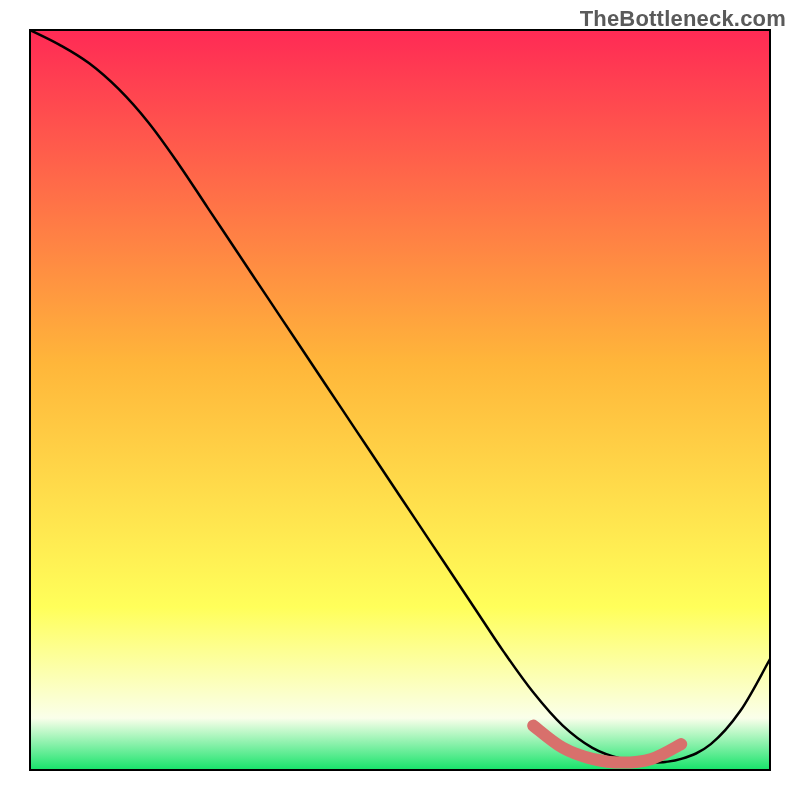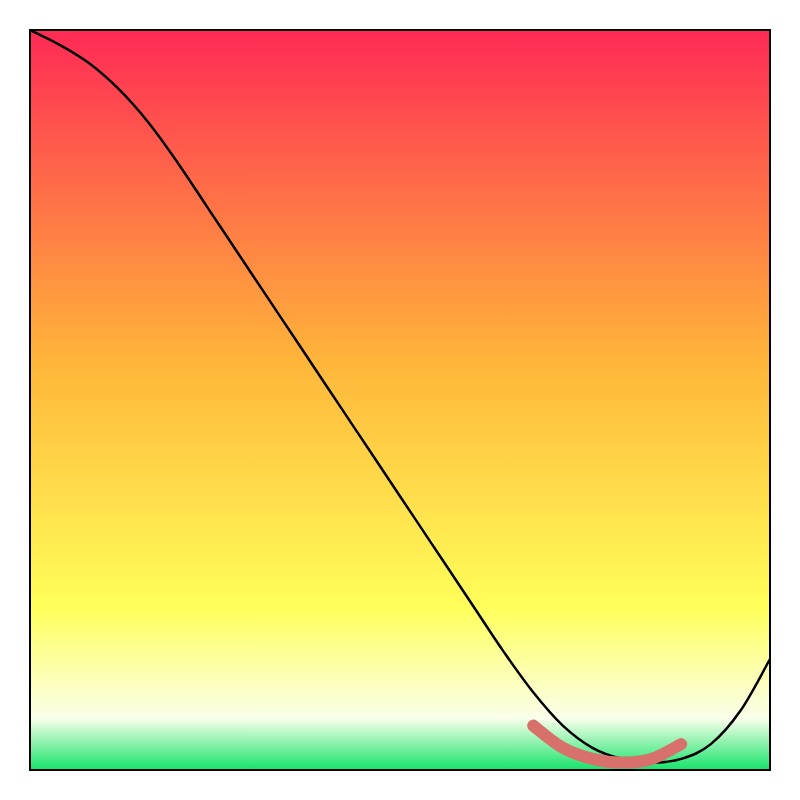--- a/index.html
+++ b/index.html
@@ -26,20 +26,21 @@
     letter-spacing: 0.2px;
   }
   svg {
     display: block;
   }
 </style>
 </head>
 <body>
 
 <div class="chart-container">
+  <div class="attribution">TheBottleneck.com</div>
 
   <svg width="800" height="800" viewBox="0 0 800 800">
     <defs>
       <linearGradient id="bg-grad" x1="0" y1="0" x2="0" y2="1">
         <stop offset="0" stop-color="#ff2a55"></stop>
         <stop offset="0.45" stop-color="#ffb63a"></stop>
         <stop offset="0.78" stop-color="#ffff5a"></stop>
         <stop offset="0.93" stop-color="#faffea"></stop>
         <stop offset="1" stop-color="#16e36a"></stop>
       </linearGradient>

